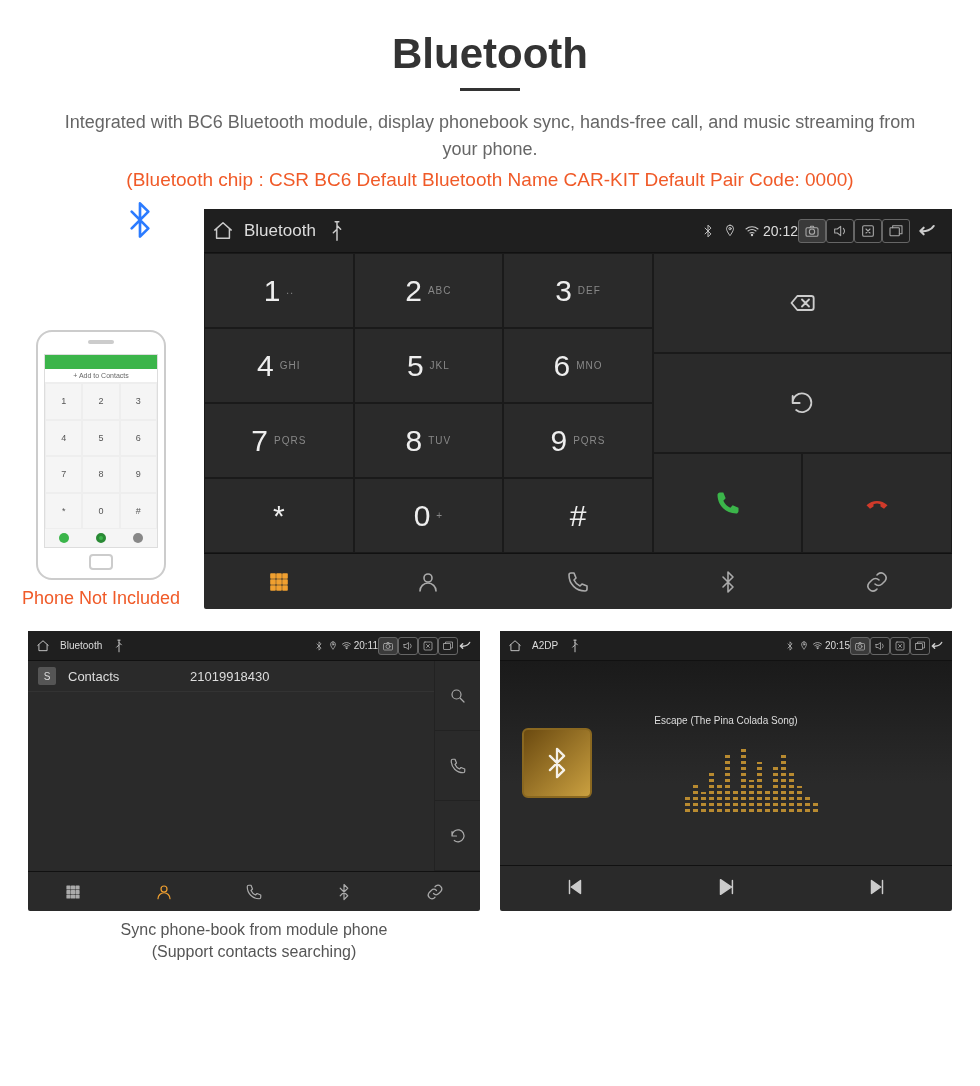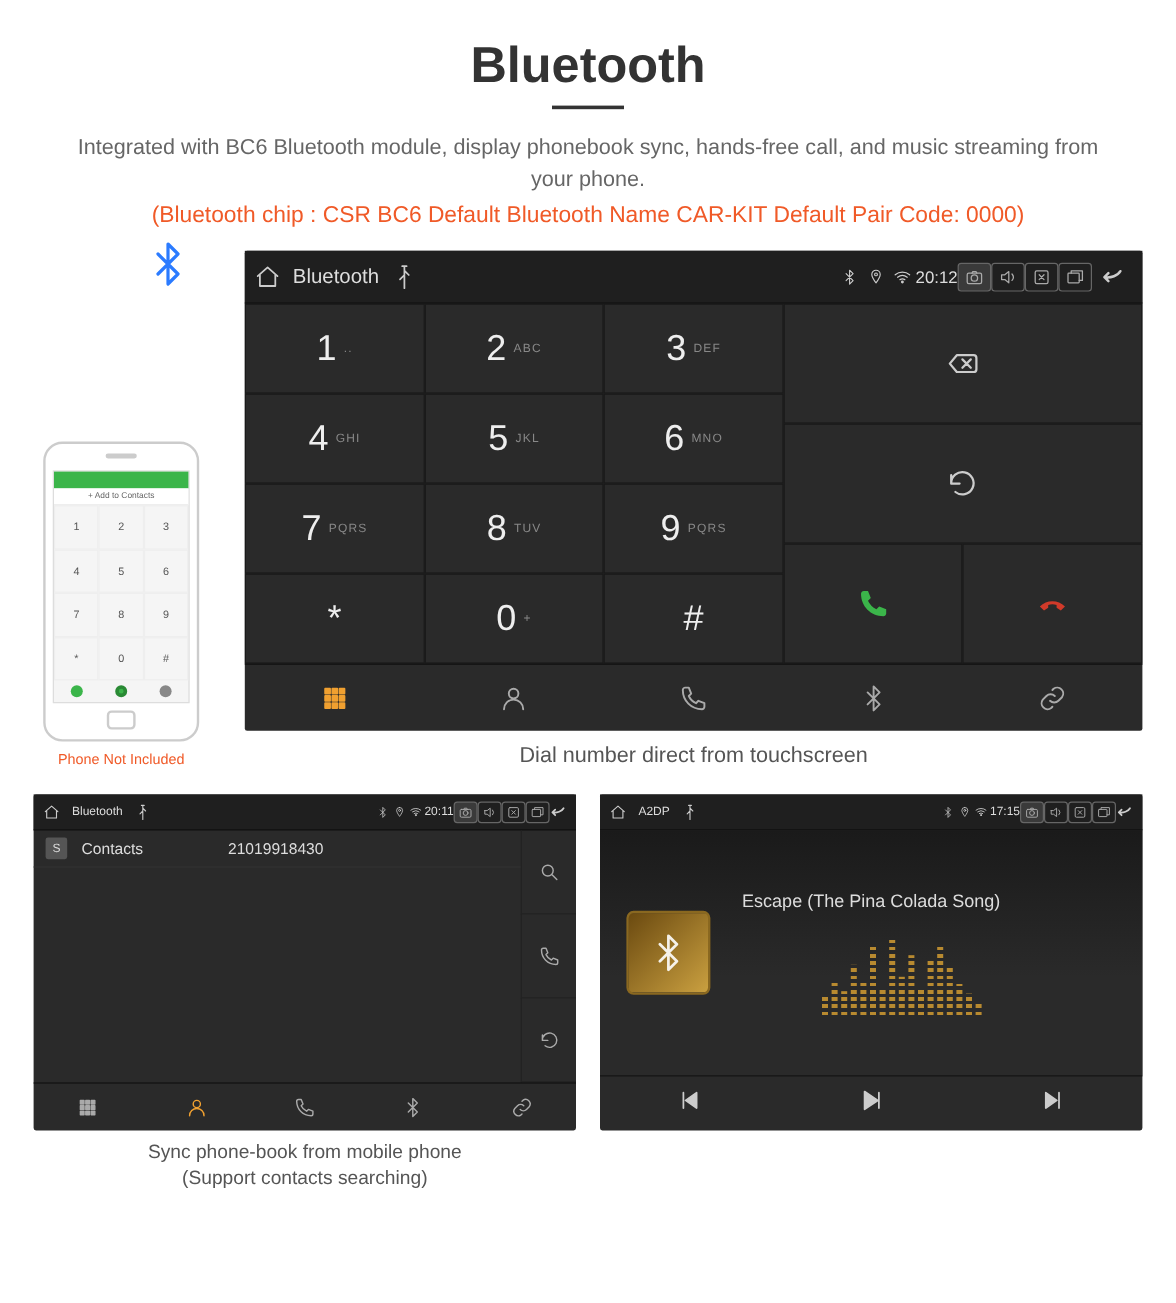--- a/index.html
+++ b/index.html
@@ -5,21 +5,21 @@
 * { margin:0; padding:0; box-sizing:border-box; }
 body { width:980px; height:1086px; background:#fff; font-family:Arial,Helvetica,sans-serif; position:relative; overflow:hidden; }
 
 .hero-title { text-align:center; font-size:42px; font-weight:700; color:#333; margin-top:30px; }
 .hero-underline { width:60px; height:3px; background:#333; margin:10px auto 18px; }
 .hero-desc { text-align:center; font-size:18px; color:#666; line-height:1.5; padding:0 60px; }
 .hero-spec { text-align:center; font-size:19px; color:#f05a28; margin-top:6px; }
 
 .row1 { display:flex; align-items:flex-end; margin-top:18px; padding:0 28px 0 16px; gap:18px; }
 .phone-wrap { width:170px; text-align:center; }
-.phone-note { color:#f05a28; font-size:12px; margin-top:8px; }
+.phone-note { color:#f05a28; font-size:18px; margin-top:8px; }
 
 .phone { width:130px; height:250px; background:#fff; border:2px solid #ccc; border-radius:16px; margin:0 auto; position:relative; padding:22px 6px 30px; }
 .phone::before { content:""; position:absolute; top:8px; left:50%; transform:translateX(-50%); width:26px; height:4px; background:#ccc; border-radius:2px; }
 .phone::after { content:""; position:absolute; bottom:8px; left:50%; transform:translateX(-50%); width:20px; height:12px; border:2px solid #ccc; border-radius:4px; }
 .phone-screen { background:#f5f5f5; height:100%; border:1px solid #ddd; display:flex; flex-direction:column; }
 .pscreen-top { background:#3bb54a; height:14px; }
 .pscreen-add { font-size:7px; color:#666; padding:3px 4px; background:#fff; border-bottom:1px solid #eee; }
 .pscreen-pad { flex:1; display:grid; grid-template-columns:repeat(3,1fr); grid-template-rows:repeat(4,1fr); }
 .pscreen-pad div { border:0.5px solid #eee; display:flex; align-items:center; justify-content:center; font-size:9px; color:#555; }
 .pscreen-bot { height:18px; display:flex; align-items:center; justify-content:space-around; }
@@ -68,21 +68,21 @@
 .contact-item { display:flex; align-items:center; padding:6px 10px; color:#ddd; font-size:13px; gap:12px; border-bottom:1px solid #333; }
 .contact-item .badge { width:18px; height:18px; background:#555; display:flex; align-items:center; justify-content:center; font-size:10px; border-radius:2px; }
 .contact-side { width:46px; display:flex; flex-direction:column; }
 .contact-side .sbtn { flex:1; display:flex; align-items:center; justify-content:center; color:#aaa; border-left:1px solid #222; border-bottom:1px solid #222; cursor:pointer; }
 .contact-side svg { width:18px; height:18px; }
 
 .small-screen .bot-nav { height:40px; }
 .small-screen .bot-nav svg { width:18px; height:18px; }
 
 .music-body { flex:1; background:linear-gradient(180deg,#1a1a1a,#2a2a2a 60%); position:relative; display:flex; flex-direction:column; align-items:center; justify-content:center; color:#d8b060; }
-.music-title { font-size:15px; color:#ddd; margin-bottom:16px; }
+.music-title { font-size:10px; color:#ddd; margin-bottom:16px; }
 .album { width:70px; height:70px; background:linear-gradient(135deg,#6b4a10,#caa040); border-radius:6px; position:absolute; left:22px; top:50%; transform:translateY(-50%); display:flex; align-items:center; justify-content:center; border:2px solid #8a6820; }
 .album svg { width:34px; height:34px; color:#fff; opacity:.9; }
 .equalizer { display:flex; gap:3px; align-items:flex-end; height:70px; margin-left:50px; }
 .equalizer div { width:5px; background:repeating-linear-gradient(0deg,#b88a30 0 3px,transparent 3px 6px); }
 
 .music-ctrl { height:46px; display:flex; align-items:center; justify-content:space-around; border-top:1px solid #111; }
 .music-ctrl .mc { color:#ccc; cursor:pointer; }
 .music-ctrl svg { width:22px; height:22px; }
 
 svg { fill:none; stroke:currentColor; stroke-width:1.6; stroke-linecap:round; stroke-linejoin:round; }
@@ -373,21 +373,20 @@
               <use href="#i-bt"></use>
             </svg>
           </div>
         <div class="tab">
             <svg viewBox="0 0 24 24">
               <use href="#i-link"></use>
             </svg>
           </div>
       </div>
     </div>
-    <div class="caption">Dial number direct from touchscreen</div>
   </div>
 </div>
 
 <div class="row2">
 
   <div class="col">
     <div class="small-screen">
       <div class="statusbar">
         <span class="ico">
             <svg viewBox="0 0 24 24">
@@ -493,21 +492,21 @@
             </svg>
           </div>
         <div class="tab">
             <svg viewBox="0 0 24 24">
               <use href="#i-link"></use>
             </svg>
           </div>
       </div>
     </div>
     <div class="caption2">
-      <span>Sync phone-book from mobile phone</span><br>
+      <span>Sync phone-book from module phone</span><br>
       <span>(Support contacts searching)</span>
     </div>
   </div>
 
   <div class="col">
     <div class="small-screen">
       <div class="statusbar">
         <span class="ico">
             <svg viewBox="0 0 24 24">
               <use href="#i-home"></use>
@@ -529,21 +528,21 @@
           <span class="ico">
               <svg viewBox="0 0 24 24" width="10" height="10">
                 <use href="#i-pin"></use>
               </svg>
             </span>
           <span class="ico">
               <svg viewBox="0 0 24 24" width="11" height="11">
                 <use href="#i-wifi"></use>
               </svg>
             </span>
-          <span>17:15</span>
+          <span>20:15</span>
           <span class="box cam">
               <svg viewBox="0 0 24 24" width="12" height="12">
                 <use href="#i-cam"></use>
               </svg>
             </span>
           <span class="box">
               <svg viewBox="0 0 24 24" width="12" height="12">
                 <use href="#i-vol"></use>
               </svg>
             </span>

